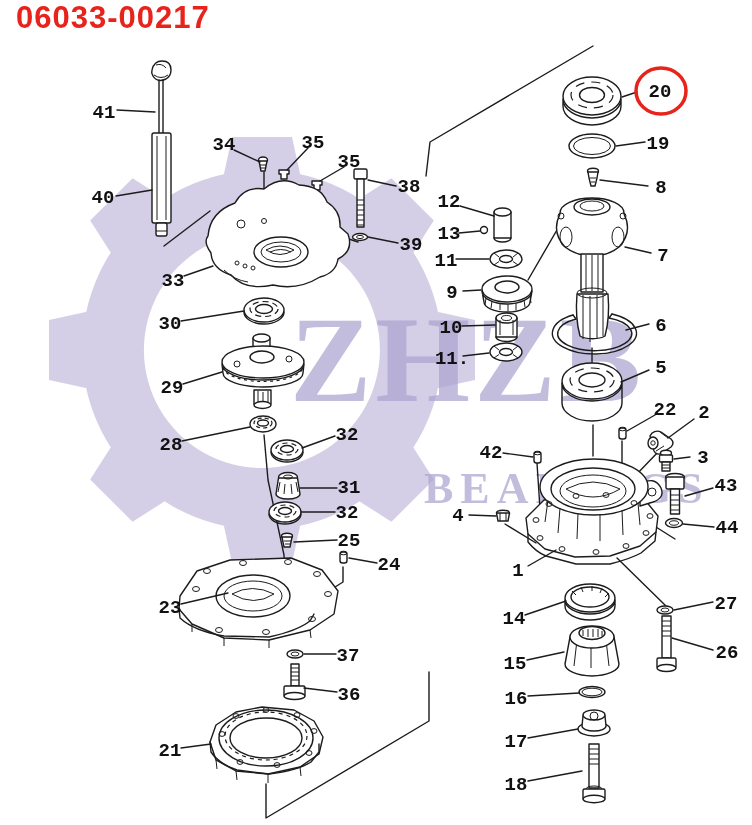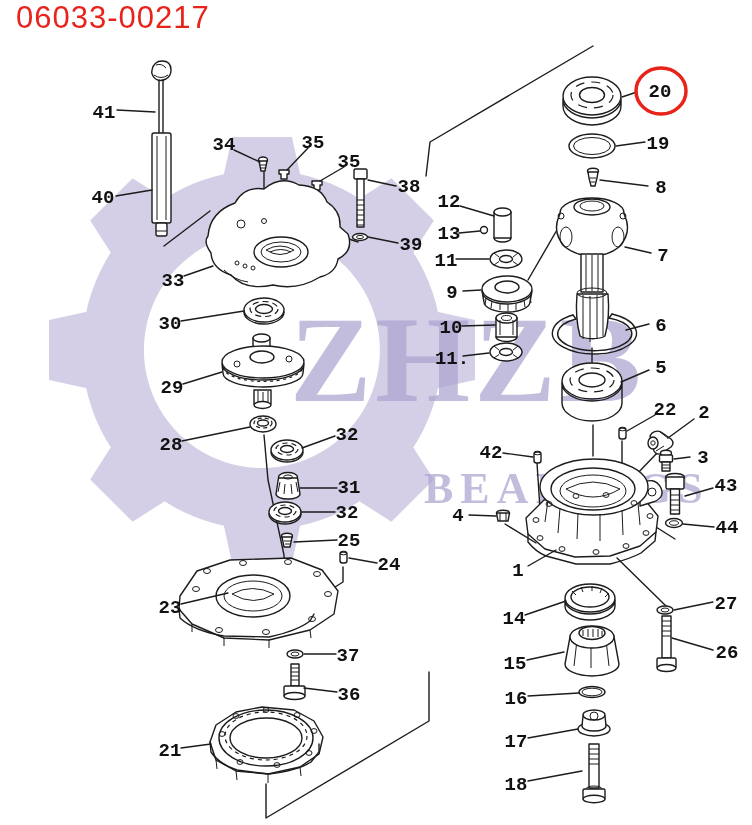--- a/index.html
+++ b/index.html
@@ -1,18 +1,18 @@
 <!DOCTYPE html>
 <html><head>
 <meta charset="utf-8">
 <style>
   html,body{margin:0;padding:0;background:#ffffff;}
   #stage{position:relative;width:752px;height:825px;background:#ffffff;overflow:hidden;
          font-family:"Liberation Sans",sans-serif;}
-  #title{position:absolute;left:16px;top:0px;font-size:31px;font-weight:normal;
+  #title{position:absolute;left:16px;top:0px;font-size:31px;font-weight:bold;
          color:#e8231c;letter-spacing:1px;}
   svg text.lbl{font-family:"Liberation Mono","DejaVu Sans Mono",monospace;
                font-size:19px;font-weight:bold;fill:#111;text-anchor:middle;}
   svg .ln{fill:none;stroke:#1c1c1c;stroke-width:1.4;stroke-linecap:round;stroke-linejoin:round;}
   svg .wf{fill:#ffffff;stroke:#1c1c1c;stroke-width:1.4;stroke-linejoin:round;}
   svg .thin{fill:none;stroke:#1c1c1c;stroke-width:1;}
   svg .dash{fill:none;stroke:#1c1c1c;stroke-width:1.2;}
   svg .wm{font-family:"Liberation Serif","DejaVu Serif",serif;font-weight:bold;}
 </style>
 </head>

